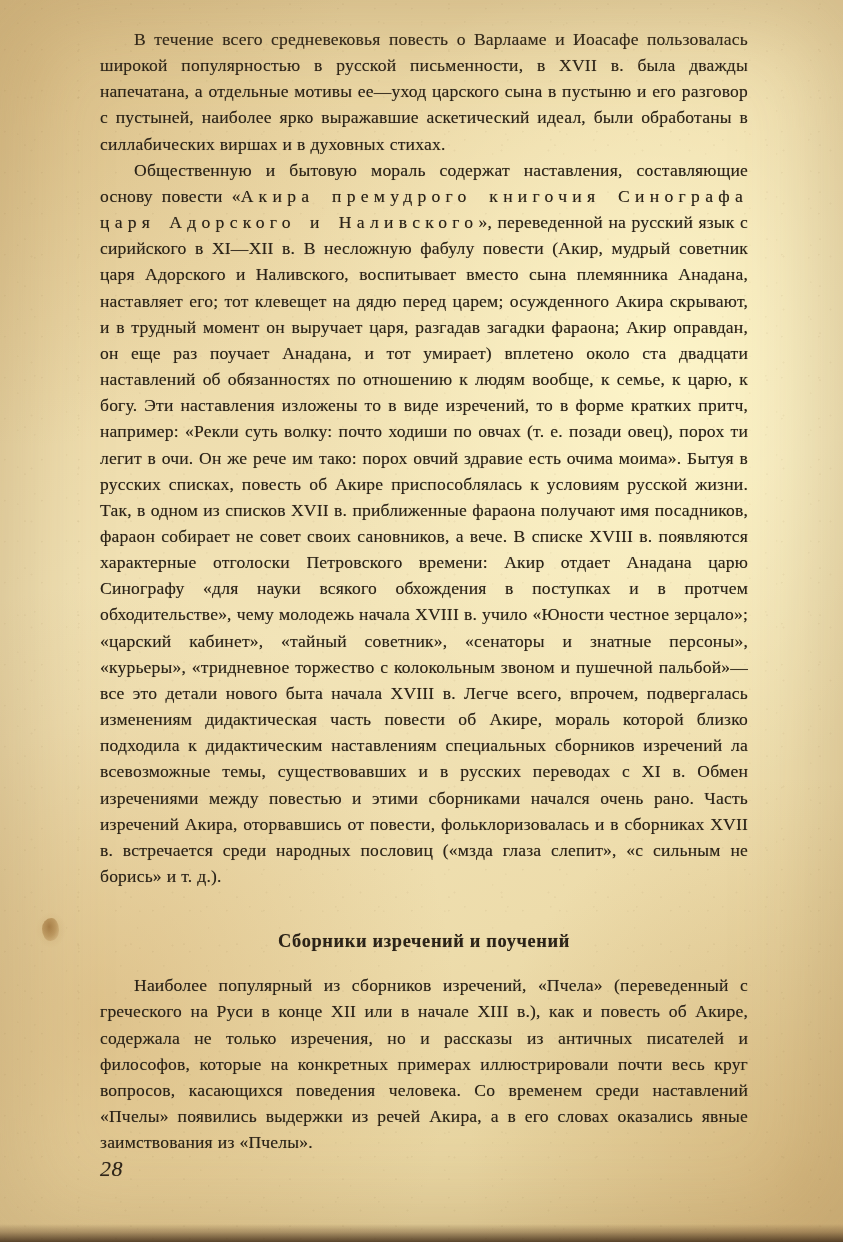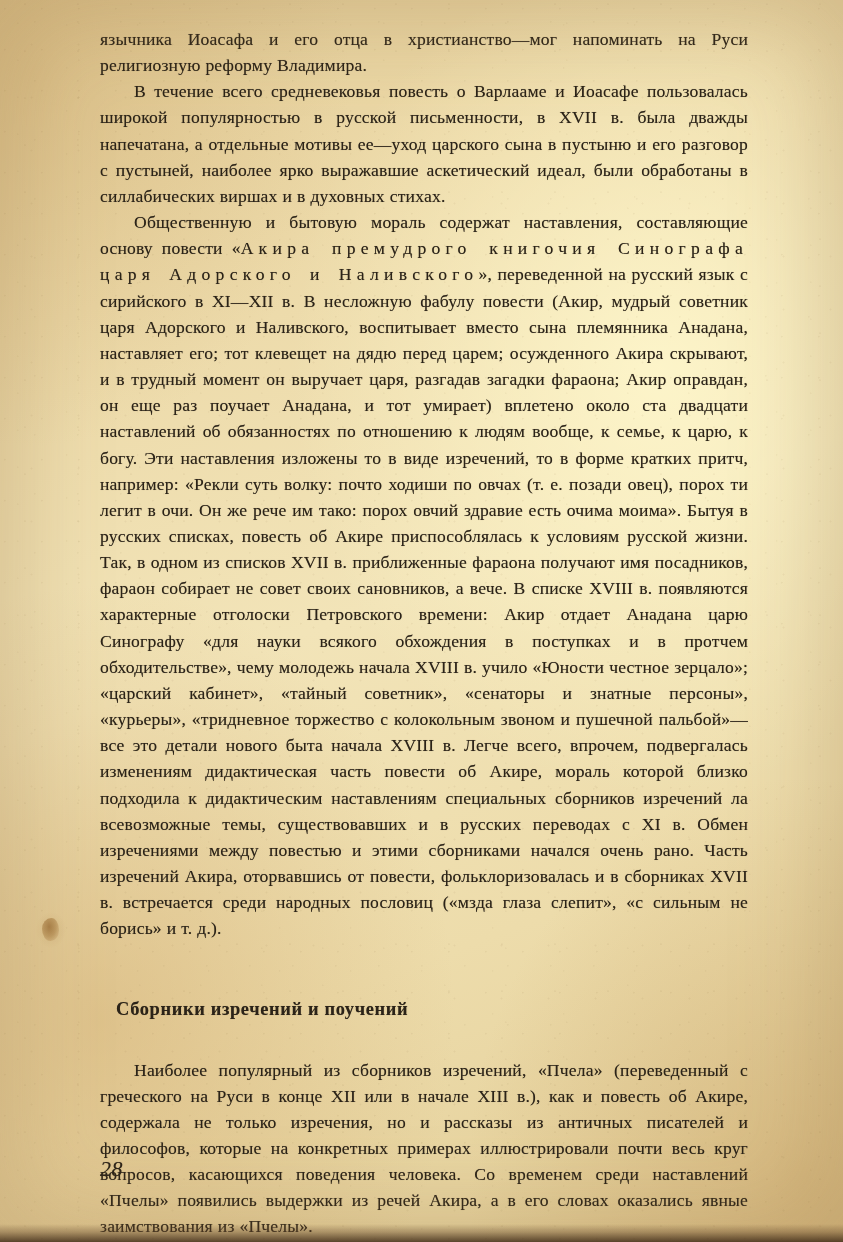--- a/index.html
+++ b/index.html
@@ -98,24 +98,24 @@
   }
   p.body.noindent { text-indent: 0; }
 
   
   .spaced {
     letter-spacing: 0.30em;
     word-spacing: 0.22em;
   }
 
   h2.section-heading {
-    margin: 16px;
+    margin: 0;
     font-size: 18.4px;
     font-weight: bold;
-    text-align: left;
+    text-align: center;
     letter-spacing: 0.035em;
     line-height: 1.2;
   }
 
   .gap-before-heading { height: 41px; }
   .gap-after-heading  { height: 20px; }
 
   .folio {
     position: absolute;
     left: 100px;
@@ -134,21 +134,20 @@
 <body>
 
 <div class="page">
 
   <div class="grain"></div>
   <div class="blot-faint"></div>
   <div class="blot"></div>
 
   <div class="content">
 
-    <p class="body noindent">язычника Иоасафа и его отца в христианство—мог напоминать на Руси религиозную реформу Владимира.</p>
 
     <p class="body">В течение всего средневековья повесть о Варлааме и Иоасафе пользовалась широкой популярностью в русской письменности, в XVII в. была дважды напечатана, а отдельные мотивы ее—уход царского сына в пустыню и его разговор с пустыней, наиболее ярко выражавшие аскетический идеал, были обработаны в силлабических виршах и в духовных стихах.</p>
 
     <p class="body"><span>Общественную и бытовую мораль содержат наставления, составляющие основу повести «</span><span class="spaced">Акира премудрого книгочия Синографа царя Адорского и Наливского</span><span>», переведенной на русский язык с сирийского в XI—XII в. В несложную фабулу повести (Акир, мудрый советник царя Адорского и Наливского, воспитывает вместо сына племянника Анадана, наставляет его; тот клевещет на дядю перед царем; осужденного Акира скрывают, и в трудный момент он выручает царя, разгадав загадки фараона; Акир оправдан, он еще раз поучает Анадана, и тот умирает) вплетено около ста двадцати наставлений об обязанностях по отношению к людям вообще, к семье, к царю, к богу. Эти наставления изложены то в виде изречений, то в форме кратких притч, например: «Рекли суть волку: почто ходиши по овчах (т. е. позади овец), порох ти легит в очи. Он же рече им тако: порох овчий здравие есть очима моима». Бытуя в русских списках, повесть об Акире приспособлялась к условиям русской жизни. Так, в одном из списков XVII в. приближенные фараона получают имя посадников, фараон собирает не совет своих сановников, а вече. В списке XVIII в. появляются характерные отголоски Петровского времени: Акир отдает Анадана царю Синографу «для науки всякого обхождения в поступках и в протчем обходительстве», чему молодежь начала XVIII в. учило «Юности честное зерцало»; «царский кабинет», «тайный советник», «сенаторы и знатные персоны», «курьеры», «тридневное торжество с колокольным звоном и пушечной пальбой»—все это детали нового быта начала XVIII в. Легче всего, впрочем, подвергалась изменениям дидактическая часть повести об Акире, мораль которой близко подходила к дидактическим наставлениям специальных сборников изречений ла всевозможные темы, существовавших и в русских переводах с XI в. Обмен изречениями между повестью и этими сборниками начался очень рано. Часть изречений Акира, оторвавшись от повести, фольклоризовалась и в сборниках XVII в. встречается среди народных пословиц («мзда глаза слепит», «с сильным не борись» и т. д.).</span></p>
 
     <div class="gap-before-heading"></div>
 
     <h2 class="section-heading">Сборники изречений и поучений</h2>
 
     <div class="gap-after-heading"></div>

